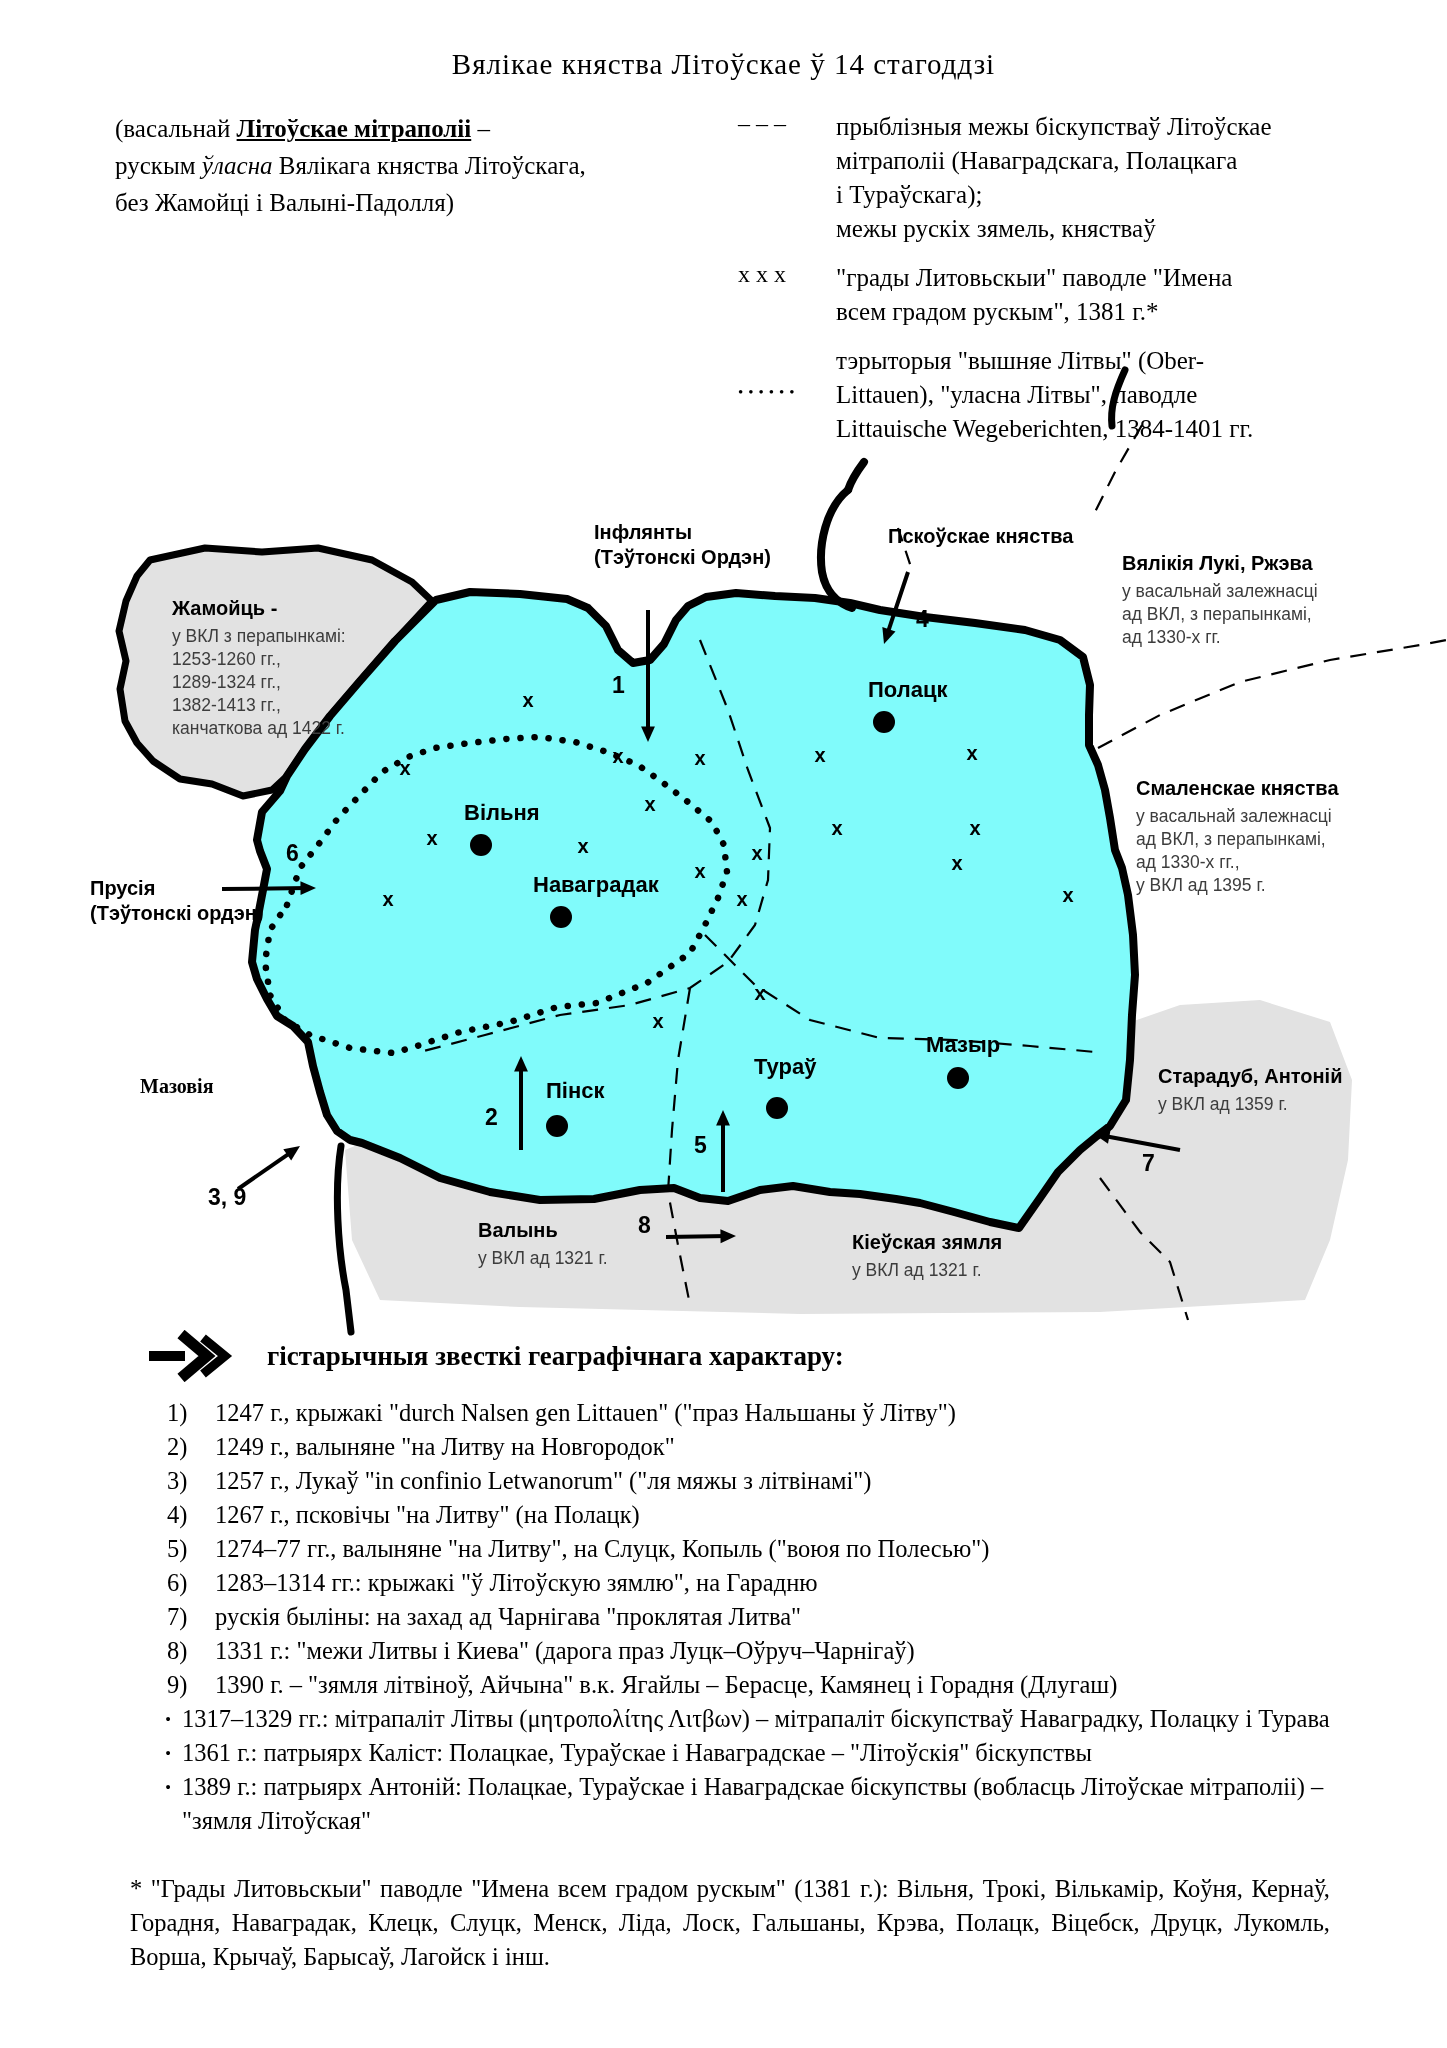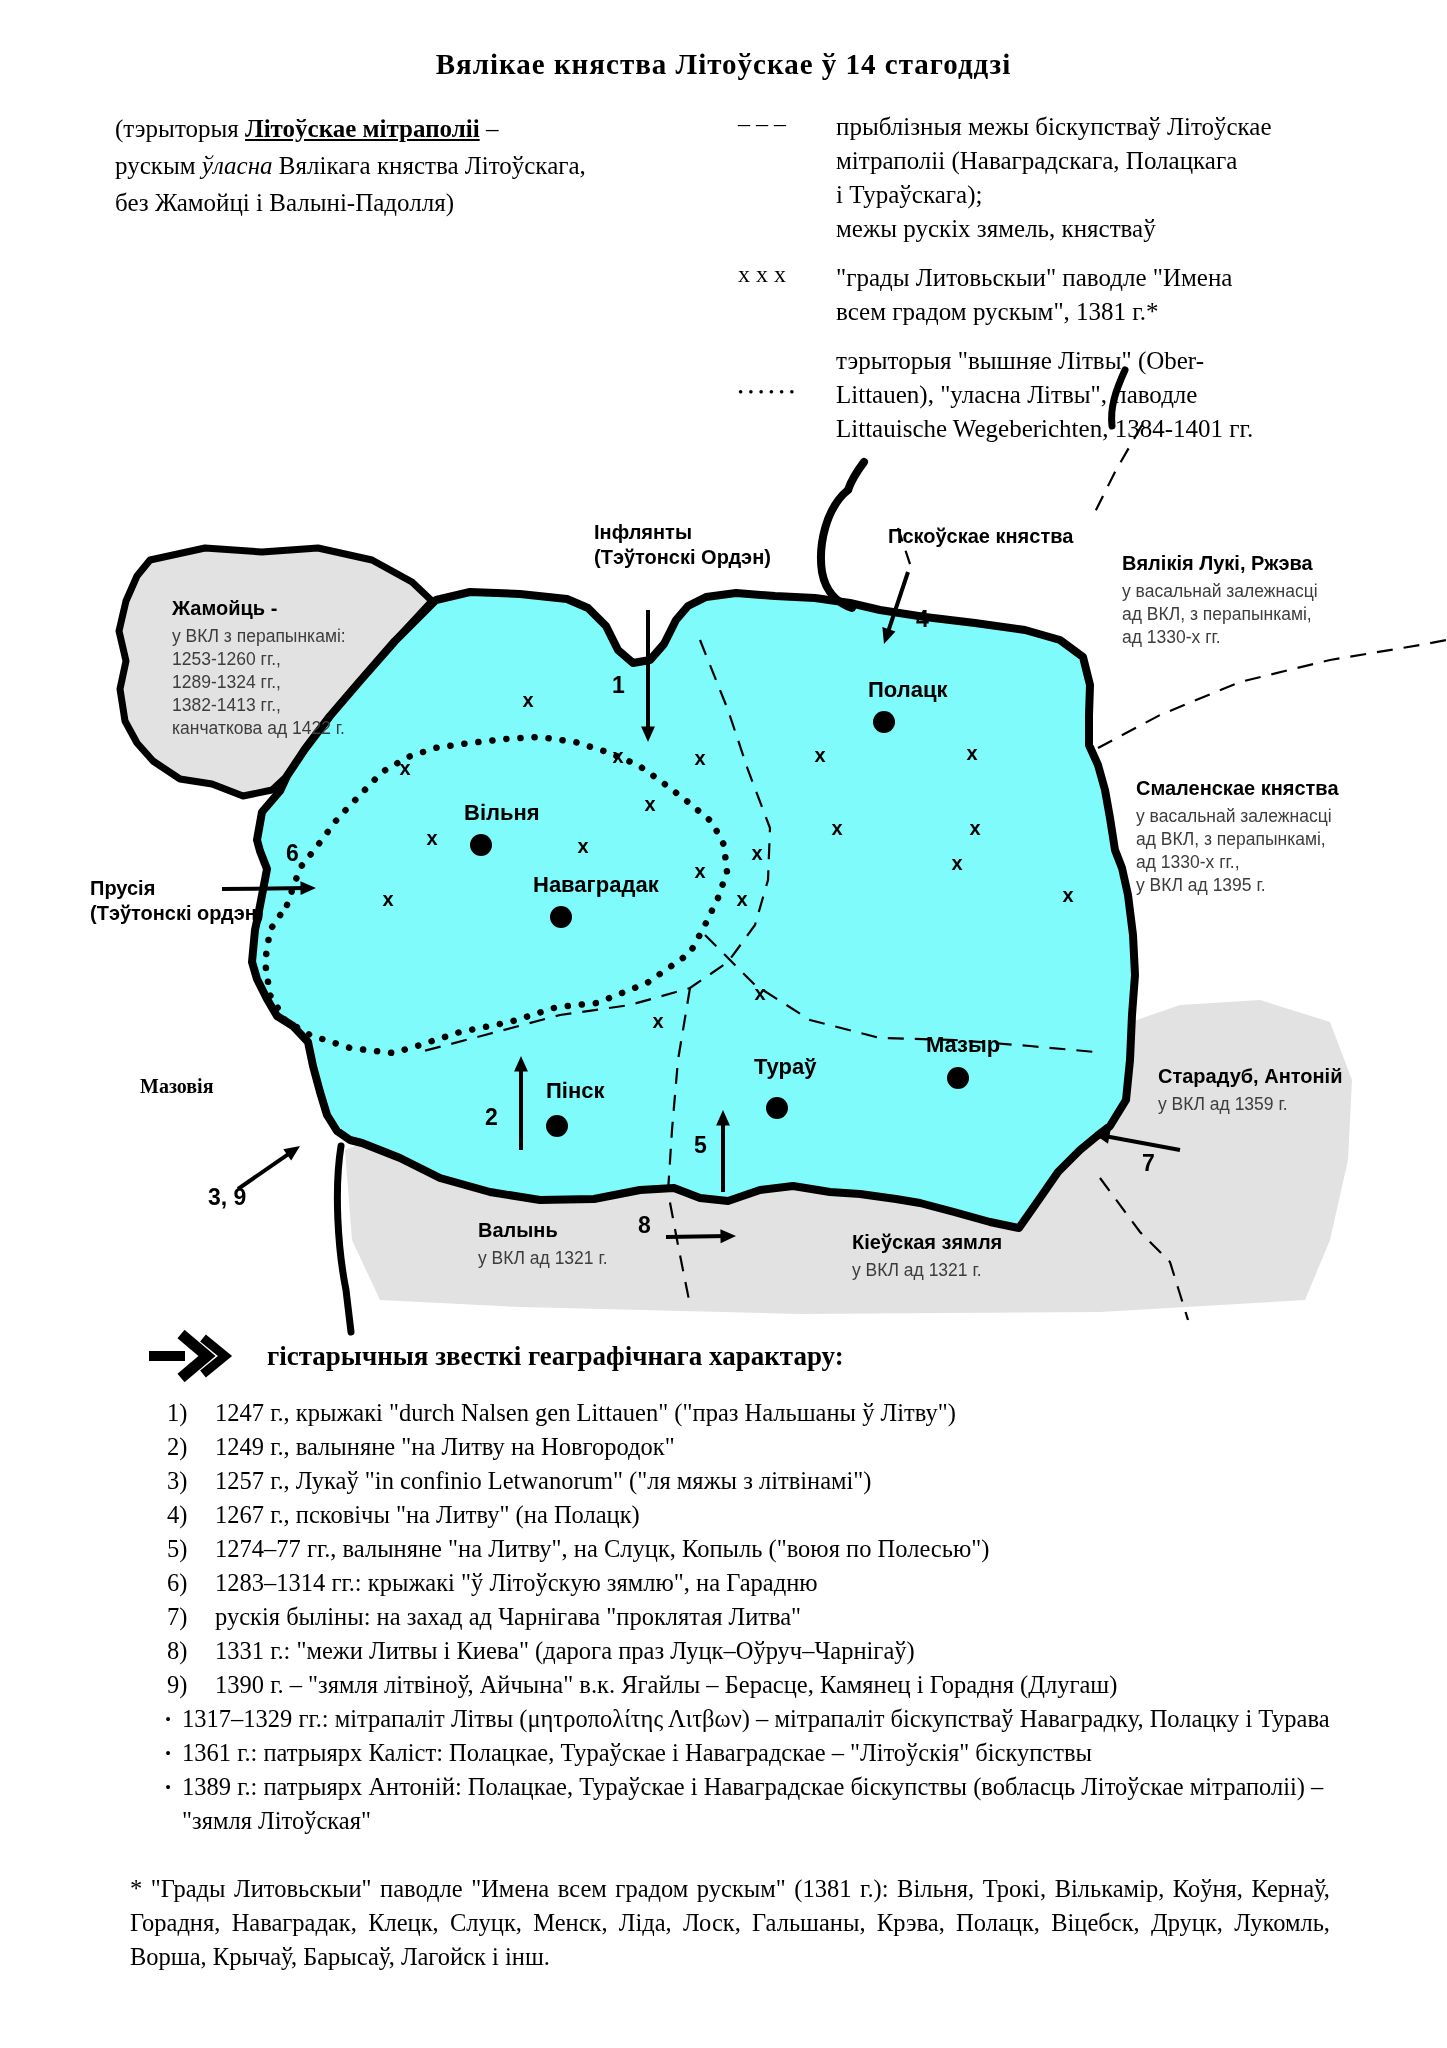--- a/index.html
+++ b/index.html
@@ -1,20 +1,20 @@
 <!DOCTYPE html>
 <html><head>
 <meta charset="utf-8">
 <style>
   html,body{margin:0;padding:0;background:#fff;}
   #page{position:relative;width:1447px;height:2048px;background:#fff;overflow:hidden;
         font-family:"Liberation Serif", serif;color:#000;}
   
   #title{position:absolute;top:48px;left:0;width:100%;text-align:center;
-         font-size:29px;font-weight:bold;letter-spacing:1px;}
+         font-size:29px;font-weight:normal;letter-spacing:1px;}
   #left-note{position:absolute;left:115px;top:110px;width:540px;font-size:25px;line-height:37px;}
   #left-note .u{font-weight:bold;text-decoration:underline;}
   #left-note .it{font-style:italic;}
   #legend{position:absolute;left:738px;top:110px;width:600px;font-size:25px;}
   .leg-row{display:flex;margin-bottom:15px;}
   .leg-sym{width:98px;flex:0 0 98px;font-size:24px;white-space:nowrap;}
   .leg-sym.dots{font-size:15px;letter-spacing:5px;padding-top:4px;}
   .leg-text{white-space:pre-line;line-height:34px;}
   .sym-mid{margin-top:36px;}
   
@@ -41,21 +41,21 @@
   #footnote{position:absolute;left:130px;top:1872px;width:1200px;font-size:24.5px;
             line-height:34px;text-align:justify;}
 </style>
 </head>
 <body>
 <div id="page">
 
 <div id="title">Вялікае княства Літоўскае ў 14 стагоддзі</div>
 
 <div id="left-note">
-  <span>(тэрыторыя </span><span class="u">Літоўскае мітраполіі</span><span> –</span><br>
+  <span>(васальнай </span><span class="u">Літоўскае мітраполіі</span><span> –</span><br>
   <span>рускым </span><span class="it">ўласна</span><span> Вялікага княства Літоўскага,</span><br>
   <span>без Жамойці і Валыні-Падолля)</span>
 </div>
 
 <div id="legend">
   <div class="leg-row">
     <div class="leg-sym">– – –</div>
     <div class="leg-text">прыблізныя межы біскупстваў Літоўскае
 мітраполіі (Наваградскага, Полацкага
 і Тураўскага);

